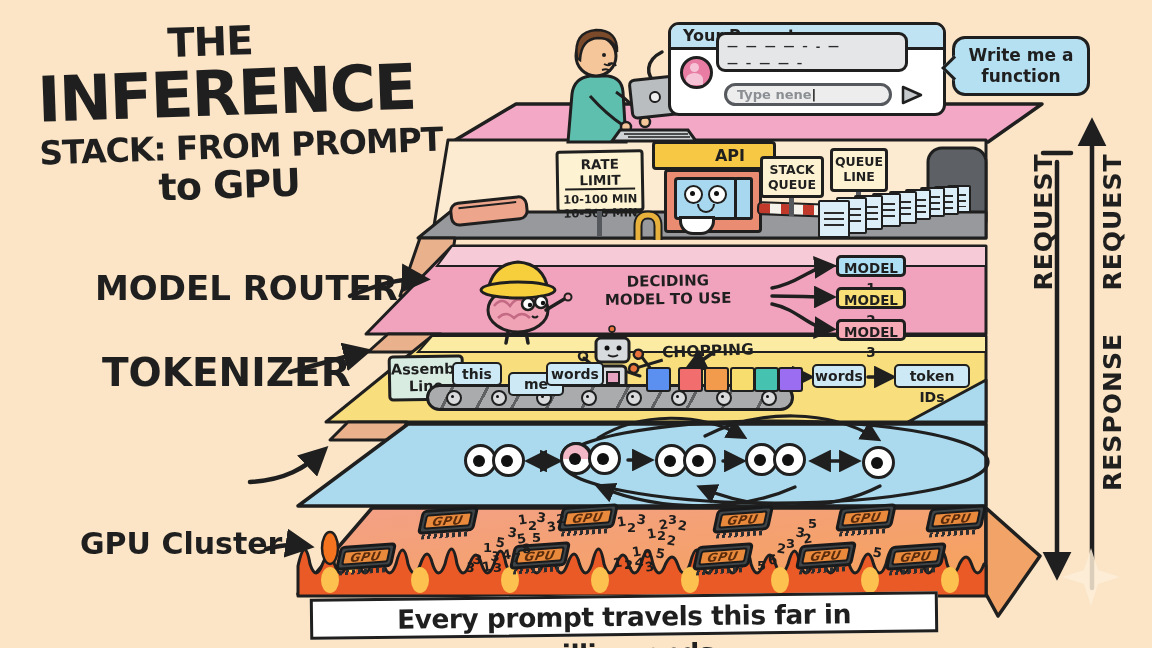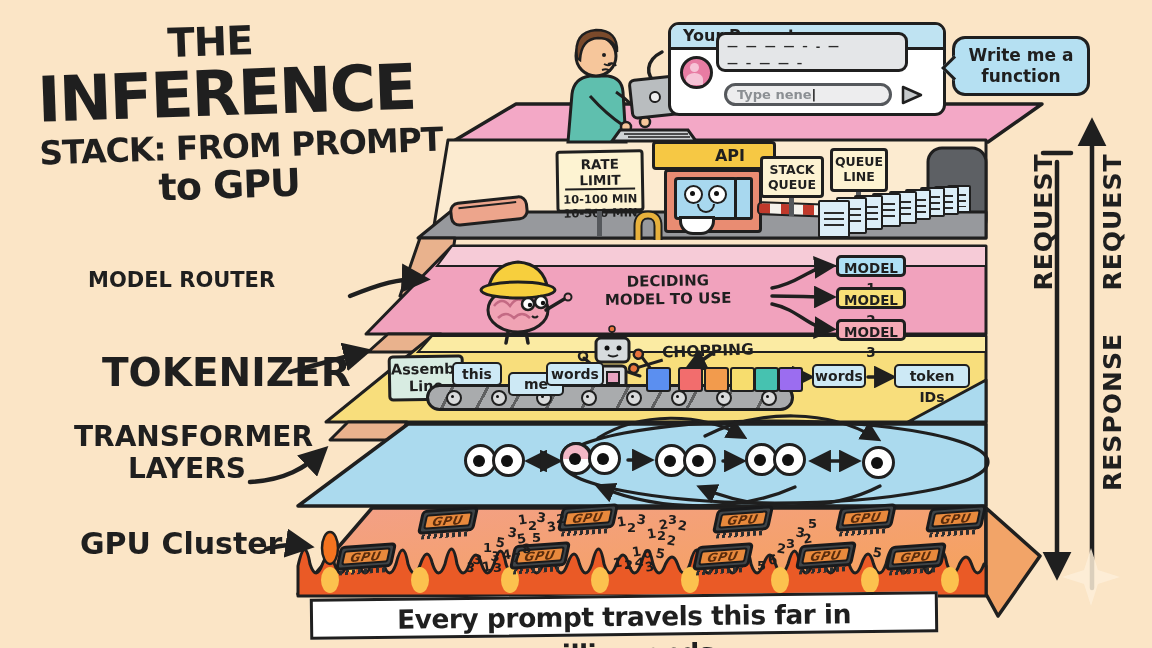--- a/index.html
+++ b/index.html
@@ -268,24 +268,22 @@
     </g>
   </svg>
 
   <div id="title" class="abs">
     <div class="t1">THE</div>
     <div class="t2">INFERENCE</div>
     <div class="t3">STACK: FROM PROMPT</div>
     <div class="t4">to GPU</div>
   </div>
 
-  <div class="abs side-label" style="left:88px;top:268px;font-size:21px;">MODEL ROUTER</div>
+  <div class="abs side-label" style="left:95px;top:268px;font-size:34px;">MODEL ROUTER</div>
   <div class="abs side-label" style="left:102px;top:350px;font-size:39px;">TOKENIZER</div>
-  <div class="abs side-label" style="left:74px;top:420px;font-size:28px;">TRANSFORMER</div>
-  <div class="abs side-label" style="left:128px;top:452px;font-size:28px;">LAYERS</div>
   <div class="abs side-label" style="left:80px;top:526px;font-size:30px;">GPU Cluster</div>
 
   <div id="chat" class="abs">
     <div class="head">Your Prompt</div>
   </div>
   <div class="avatar abs" style="left:680px;top:56px;"></div>
   <div id="msg-bubble" class="abs">
     <div>— — — — – - —</div>
     <div>— – — — –</div>
   </div>

